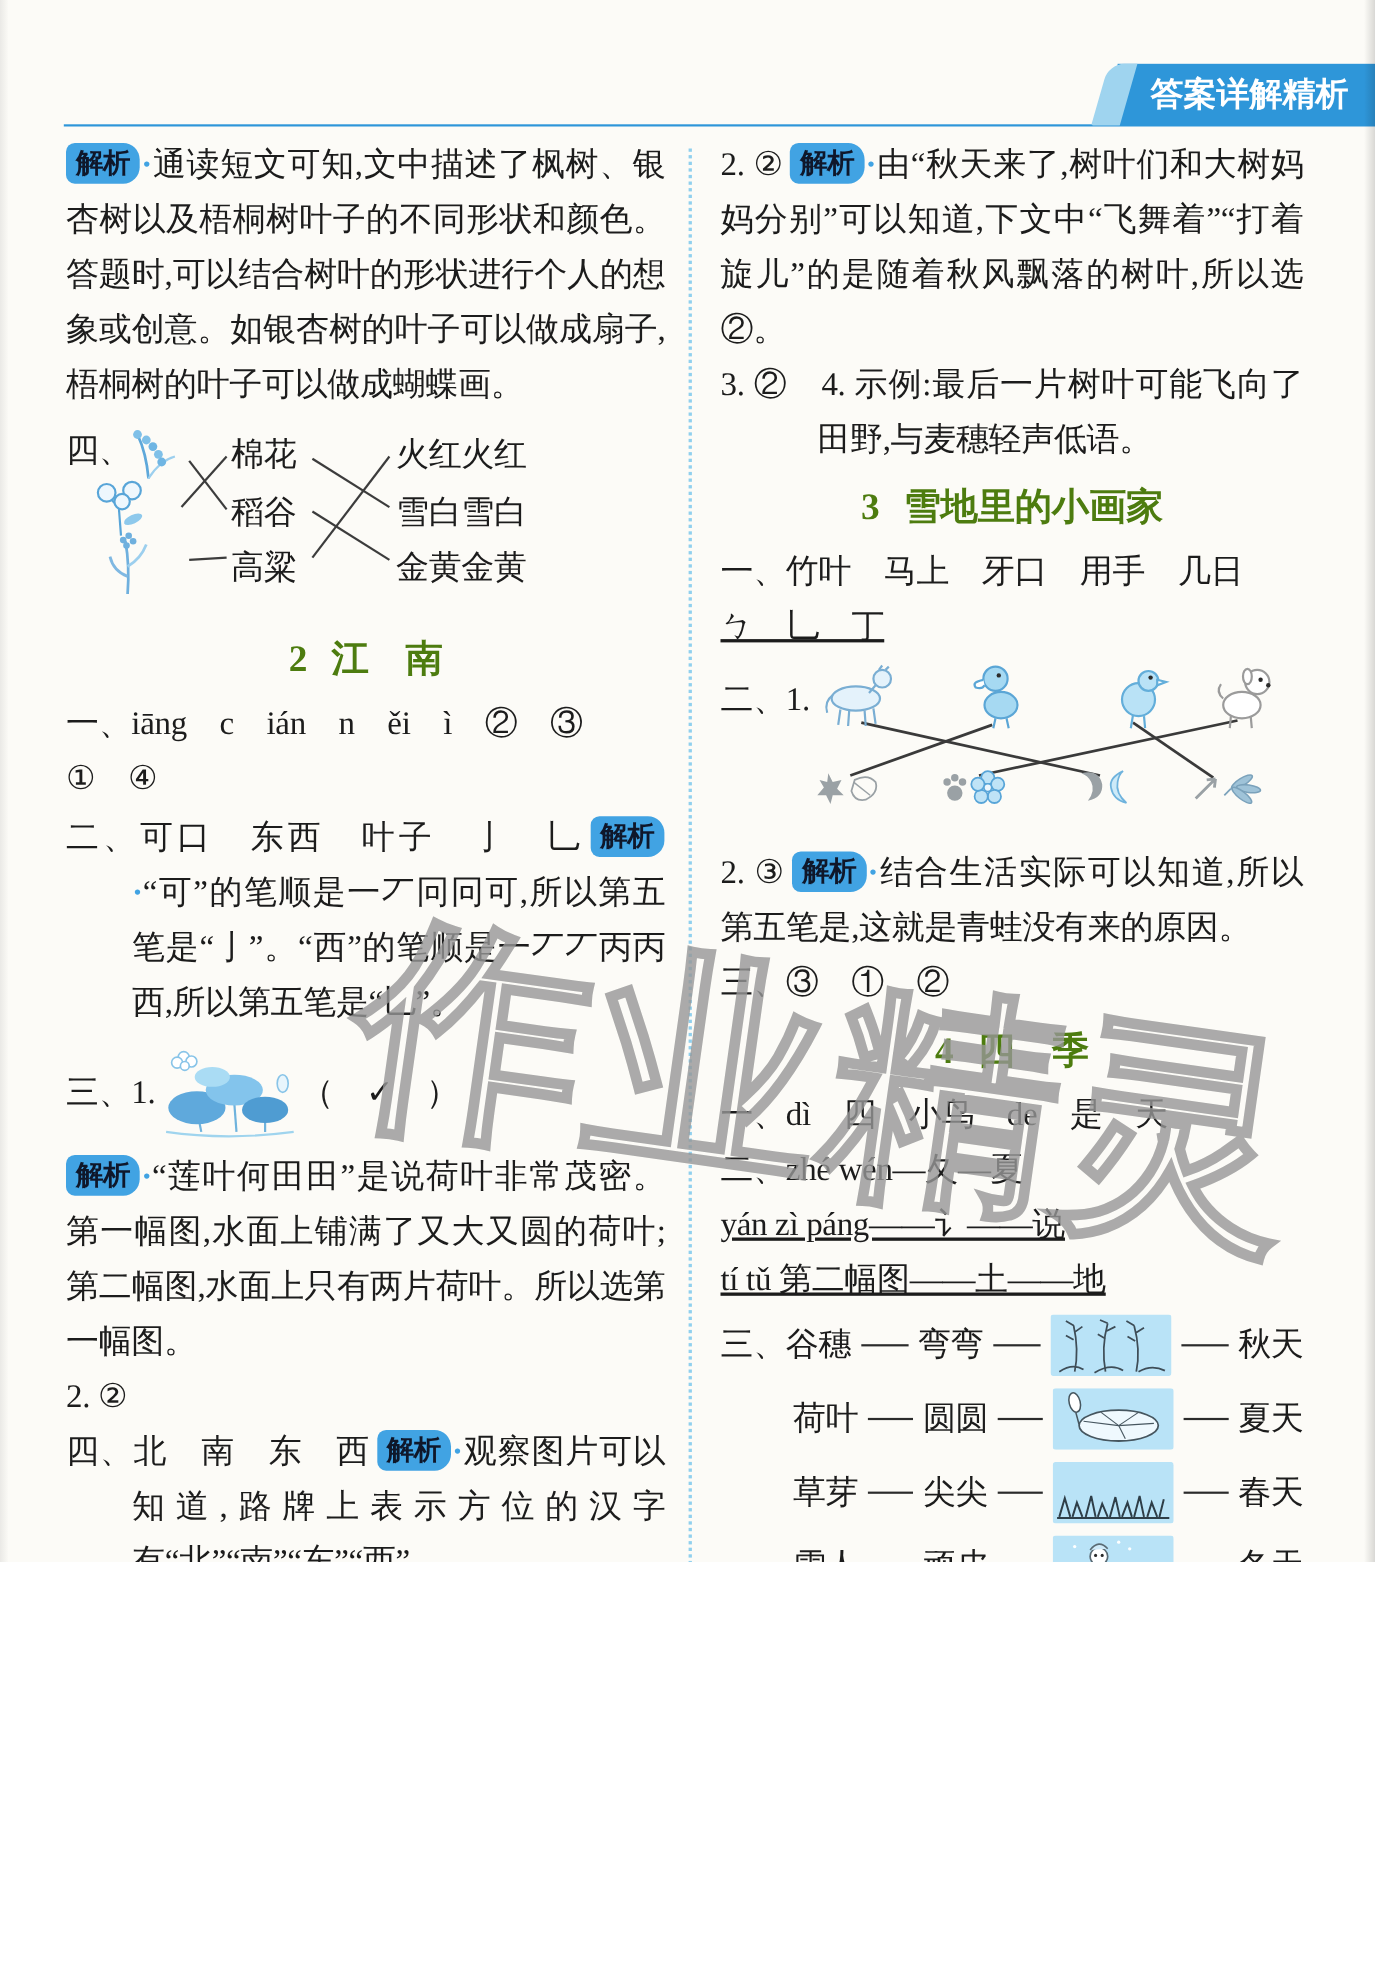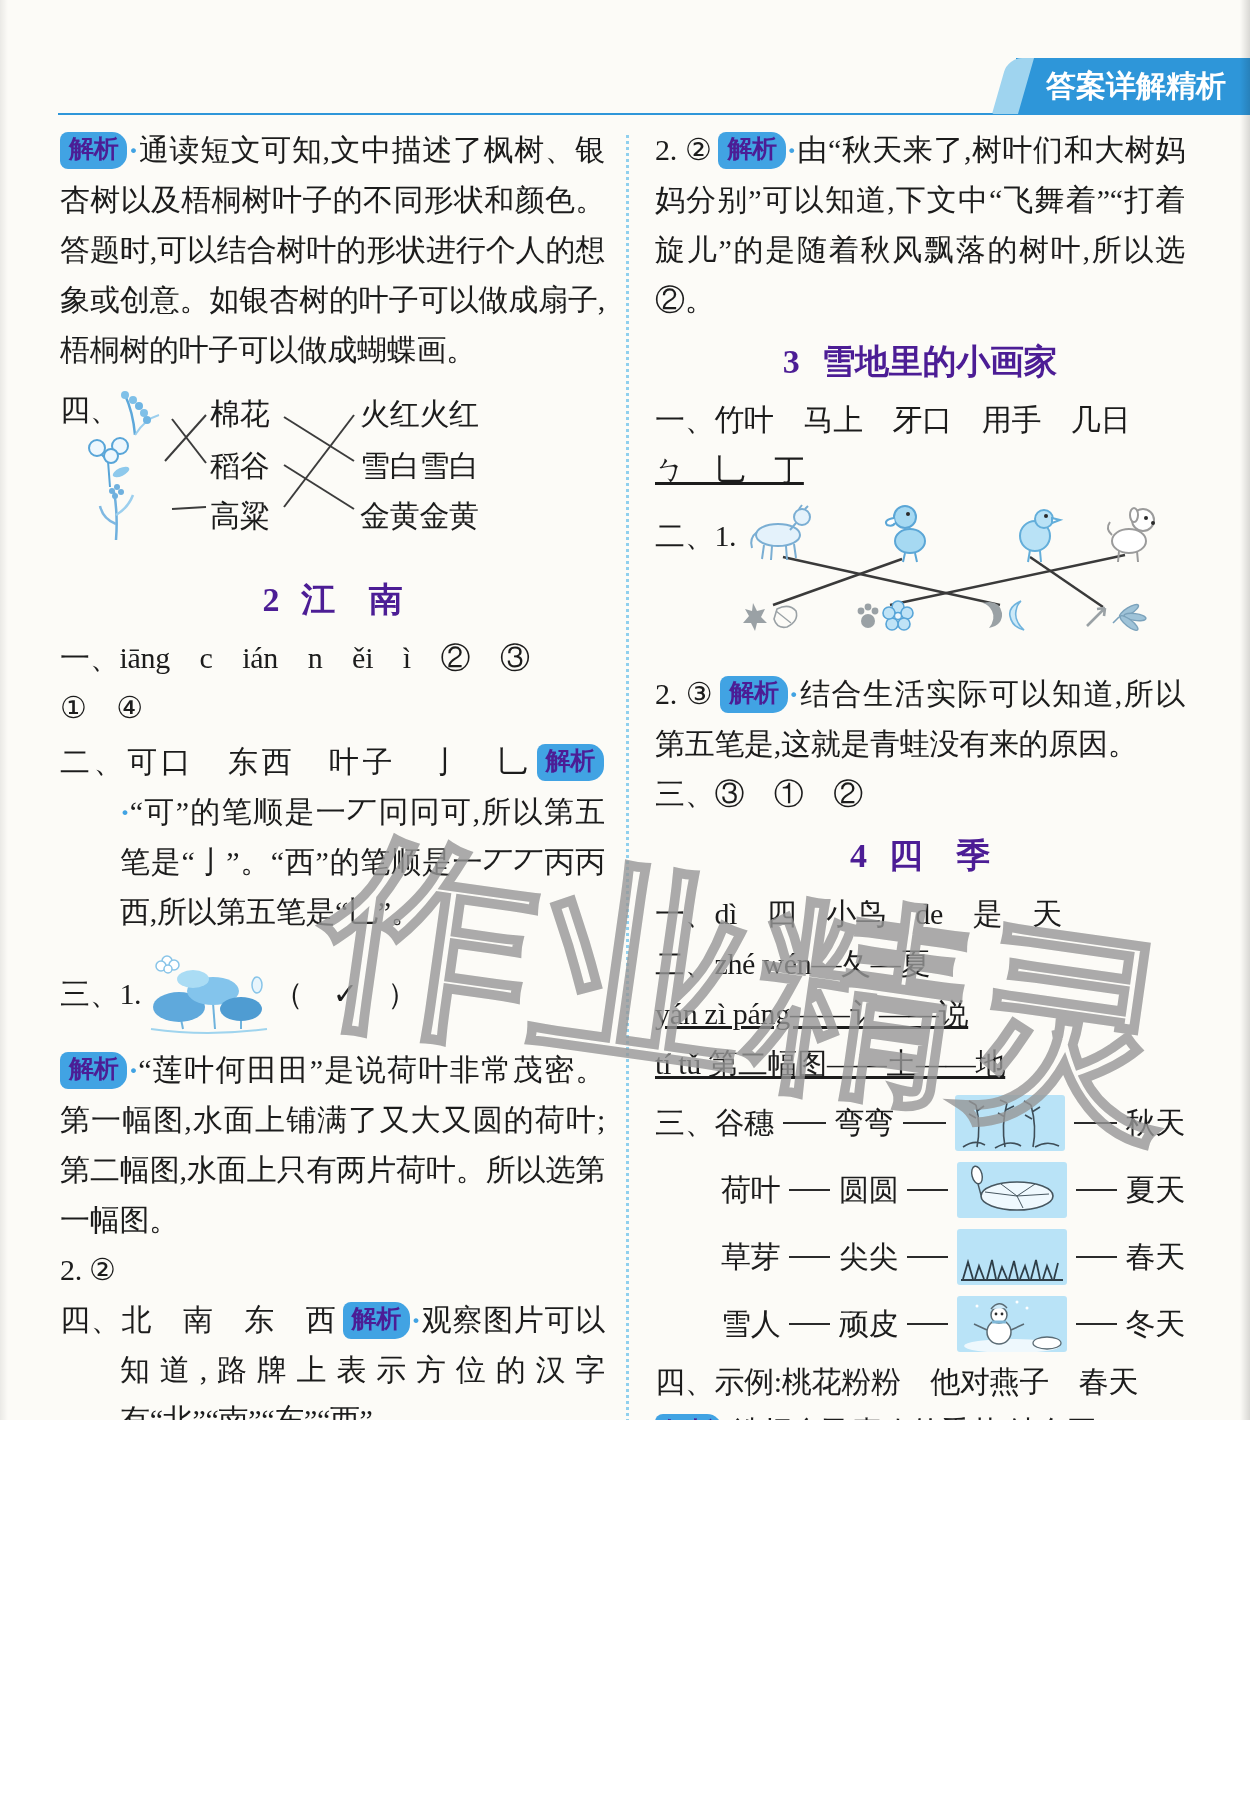--- a/index.html
+++ b/index.html
@@ -25,25 +25,25 @@
        letter-spacing:-0.3px;}
   .col-left{left:60px;width:545px;}
   .col-right{left:655px;width:530px;}
   .col p{margin:0;}
   .indent35{margin-left:35px;}
   .ml56{margin-left:56px;}
   .ml66{margin-left:66px;justify-content:flex-end;}
   .ml72{margin-left:72px;text-decoration:underline;}
   .hang{padding-left:60px;text-indent:-60px;}
   .hang88{padding-left:88px;text-indent:-88px;}
-  .jiexi{display:inline-block;background:#41a3e3;color:#4c1d95;font-size:25px;line-height:37px;
+  .jiexi{display:inline-block;background:#41a3e3;color:#0f172a;font-size:25px;line-height:37px;
       padding:0 9px;border-radius:8px 15px 15px 8px;font-weight:bold;text-indent:0;
-      font-family:Liberation Mono, monospace;vertical-align:3px;margin:0 1px 0 6px;}
+      font-family:Liberation Serif, serif;vertical-align:3px;margin:0 1px 0 6px;}
   .jdot{color:#41a3e3;font-weight:bold;}
-  .sec{color:#4c1d95;font-size:34px;font-weight:bold;text-align:center;margin:12px 0 8px;}
+  .sec{color:#4d7c0f;font-size:34px;font-weight:bold;text-align:center;margin:12px 0 8px;}
   .sec .num{margin-right:22px;}
   .reading{color:#2f97dc;font-size:32px;font-weight:normal;text-align:center;margin:14px 0 8px;
       letter-spacing:1px;}
   .pmatch{position:relative;height:182px;margin-top:6px;}
   .pmatch .mk{position:absolute;left:0;top:4px;}
   .pmatch .plabel{position:absolute;width:80px;}
   .pmatch .pdesc{position:absolute;width:150px;}
   .amatch{position:relative;height:168px;margin:4px 0 2px;}
   .amatch .mk{position:absolute;left:0;top:12px;}
   .lotusrow{display:flex;align-items:center;height:102px;margin-top:6px;}
@@ -155,20 +155,21 @@
 
     <h3 class="reading">阅读真题提优练</h3>
 
     <p>1.　4</p>
   </div>
 
   <div class="col col-right">
 
     <p><span>2. ②</span><span class="jiexi">解析</span><span class="jdot">·</span><span>由“秋天来了,树叶们和大树妈妈分别”可以知道,下文中“飞舞着”“打着旋儿”的是随着秋风飘落的树叶,所以选②。</span></p>
 
+    <p class="hang88">3. ②　4. 示例:最后一片树叶可能飞向了田野,与麦穗轻声低语。</p>
 
     <h2 class="sec"><span class="num">3</span><span>雪地里的小画家</span></h2>
 
     <p>一、竹叶　马上　牙口　用手　几日</p>
     <p class="ml72">ㄅ　乚　丁</p>
 
     <div class="amatch">
       <span class="mk">二、1.</span>
       <svg width="530" height="168" viewBox="0 0 530 168">
         <g stroke="#3a3a3a" stroke-width="2.5">

